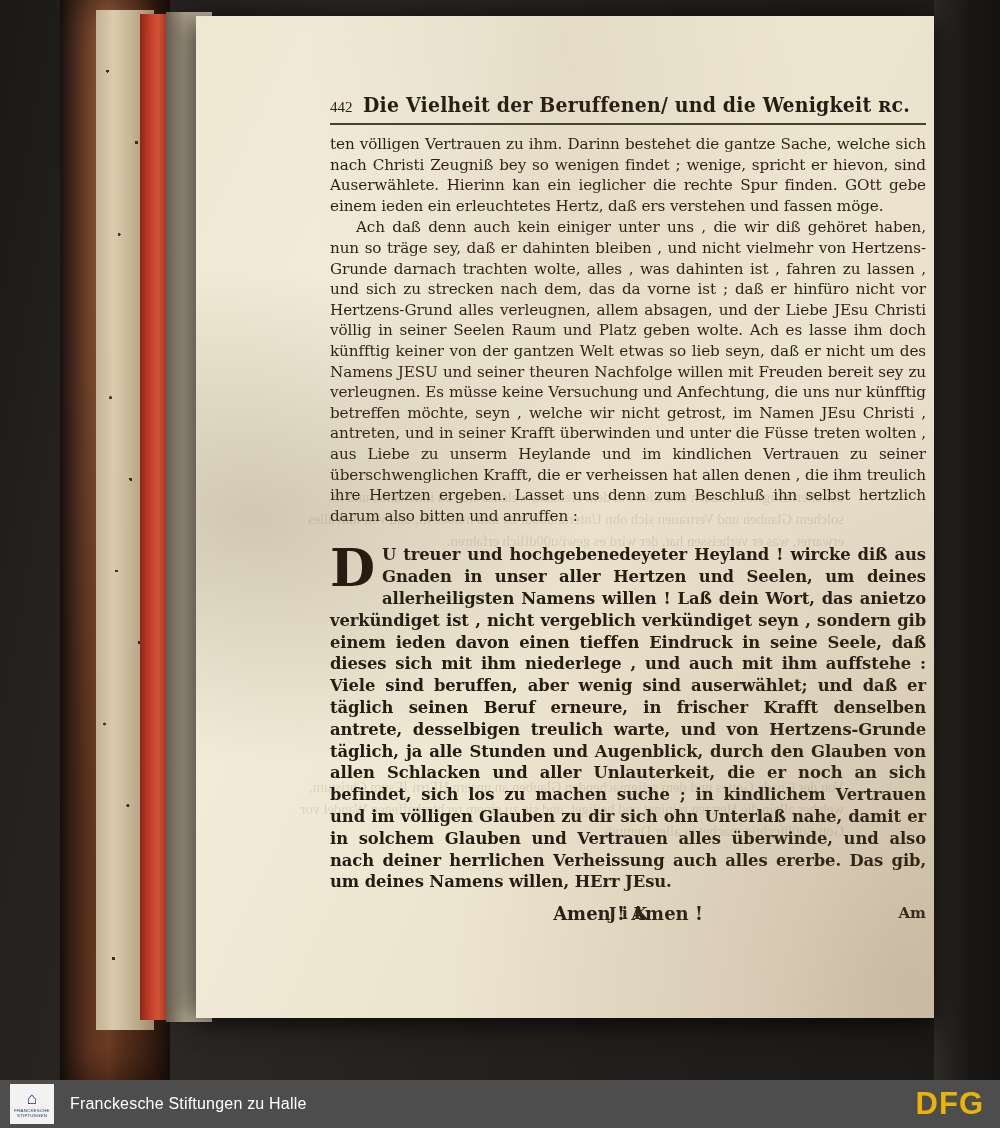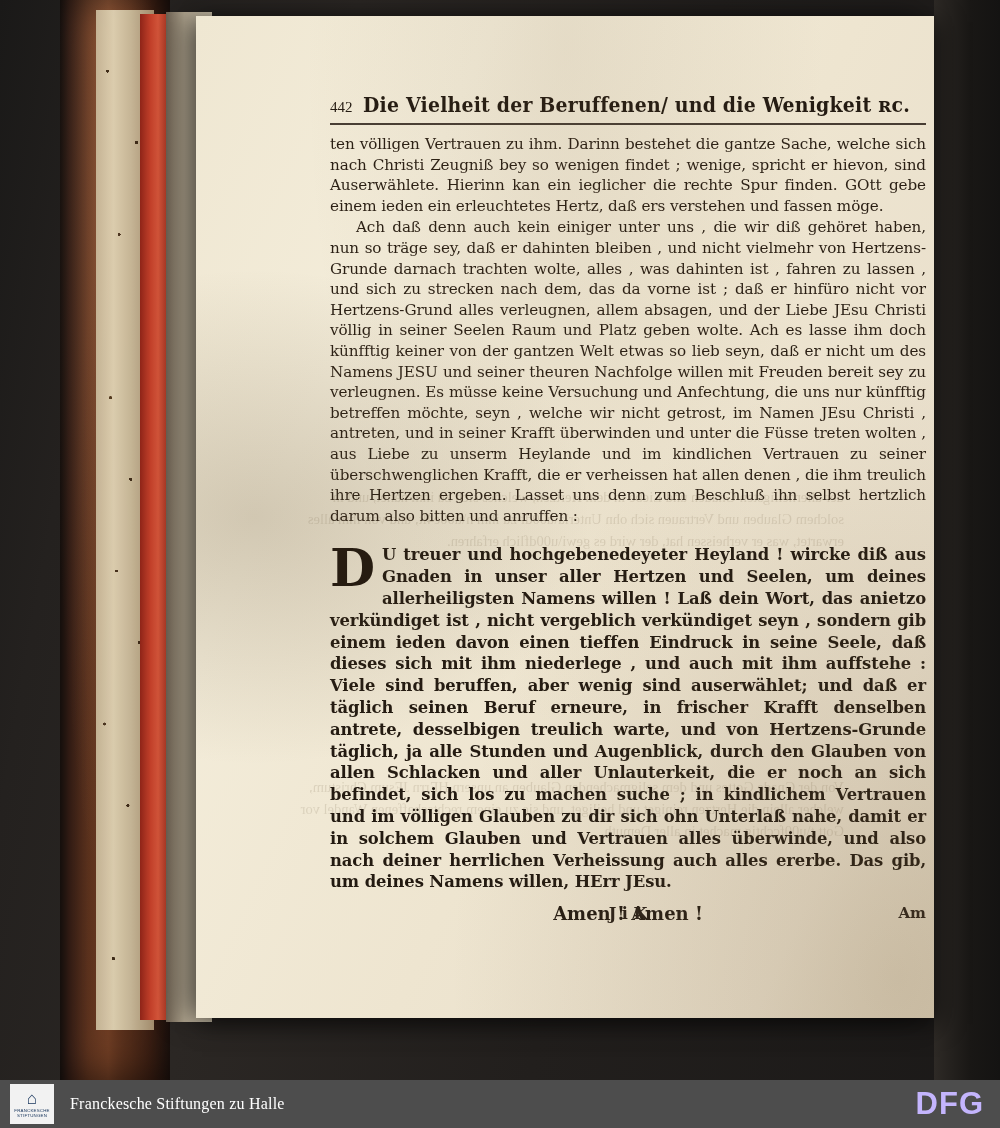--- a/index.html
+++ b/index.html
@@ -252,32 +252,32 @@
     font-family: "Liberation Sans", sans-serif;
     letter-spacing: 0.2px;
   }
   .bar-logo .glyph {
     font-size: 17px;
     line-height: 1;
     margin-bottom: 1px;
   }
   .bar-label {
     margin-left: 16px;
-    font-family: Liberation Serif, serif;
+    font-family: Liberation Sans, sans-serif;
     font-size: 16px;
     letter-spacing: 0.2px;
   }
   .dfg {
     margin-left: auto;
     margin-right: 16px;
     font-family: "Liberation Sans", sans-serif;
     font-weight: bold;
     font-size: 31px;
     letter-spacing: 1px;
-    color: #c4b5fd;
+    color: #eab308;
   }
 </style>
 </head>
 <body>
 
 <div class="viewer">
   <div class="backdrop"></div>
   <div class="right-edge"></div>
   <div class="binding"></div>
   <div class="marble"></div>

